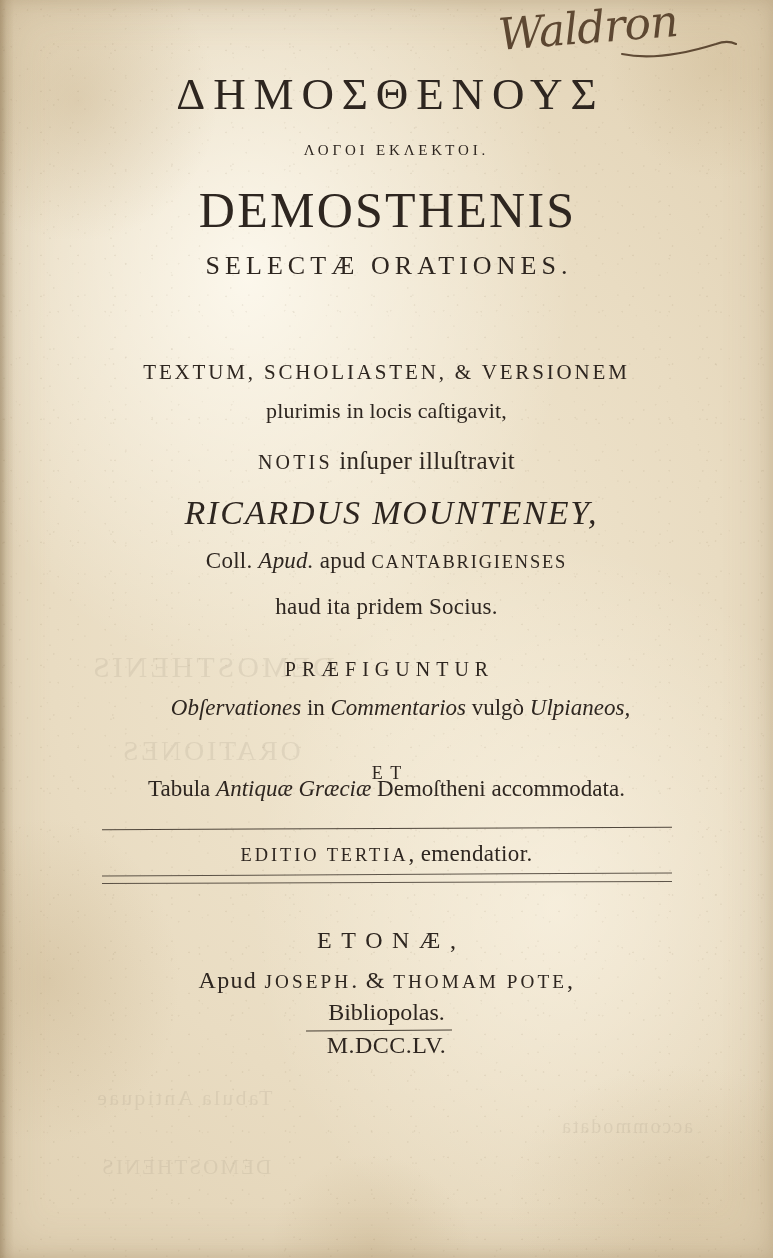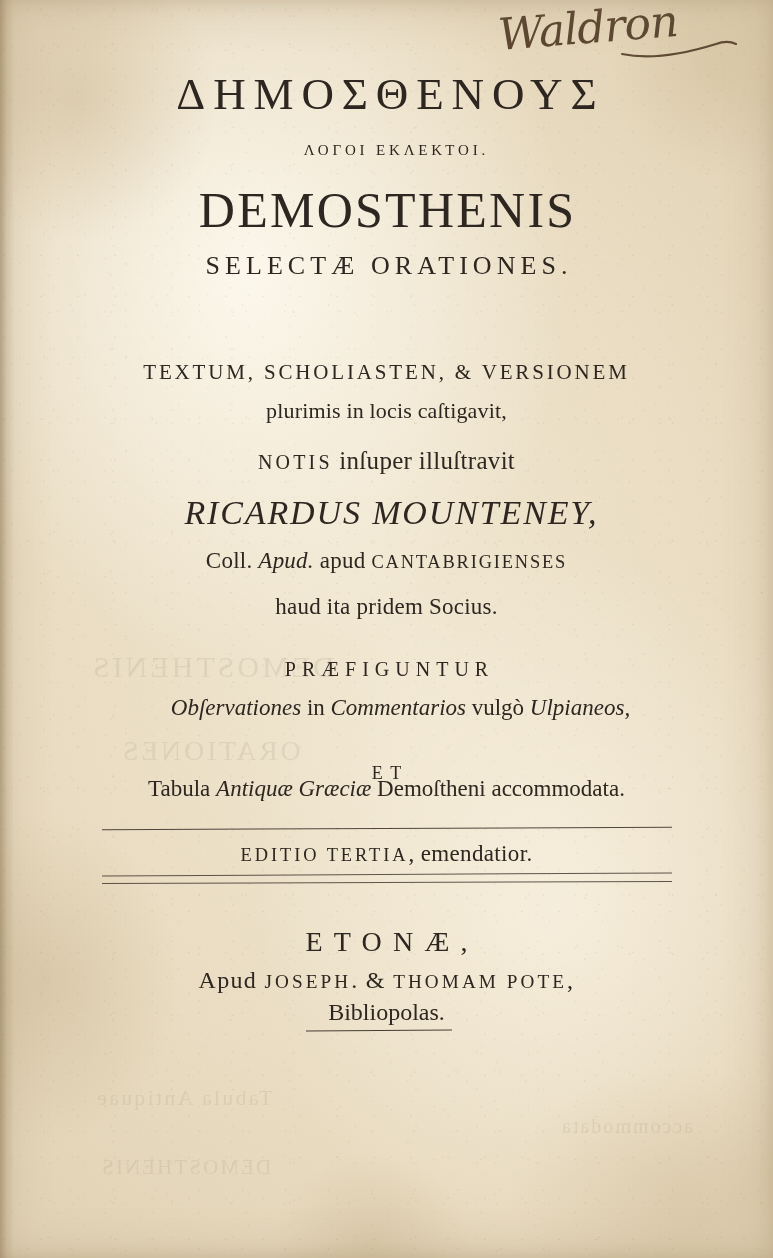--- a/index.html
+++ b/index.html
@@ -146,21 +146,21 @@
     text-indent: 0.42em;
   }
   .obs-line { font-size: 23px; }
   .obs-line i { font-style: italic; }
 
   .editio {
     font-size: 23px;
     letter-spacing: 0.015em;
   }
   .etonae {
-    font-size: 28px;
+    font-size: 24px;
     letter-spacing: 0.40em;
     text-indent: 0.40em;
   }
   .apud { font-size: 24px; letter-spacing: 0.055em; }
   .biblio { font-size: 24px; }
   .year { font-size: 24px; letter-spacing: 0.020em; }
 
   
   .smc {
     font-size: 0.80em;
@@ -262,19 +262,20 @@
     <div class="rule thin" style="left:102px; width:570px; top:882px; transform:rotate(-0.18deg);"></div>
 
     <div class="ln etonae" style="top:928px;">ETONÆ,</div>
 
     <div class="ln apud" style="top:968px;"><span>Apud </span><span class="smc-wide">JOSEPH</span><span>. &amp; </span><span class="smc-wide">THOMAM POTE</span><span>,</span></div>
 
     <div class="ln biblio" style="top:1000px;">Bibliopolas.</div>
 
     <div class="rule-short" style="left:306px; width:146px; top:1030px; transform:rotate(-0.3deg);"></div>
 
+    <div class="ln year" style="top:1033px;">M.DCC.LV.</div>
 
   </div>
 
   <div class="binding-edge"></div>
   <div class="edge-vignette"></div>
 
 </div>
 
 </body></html>

